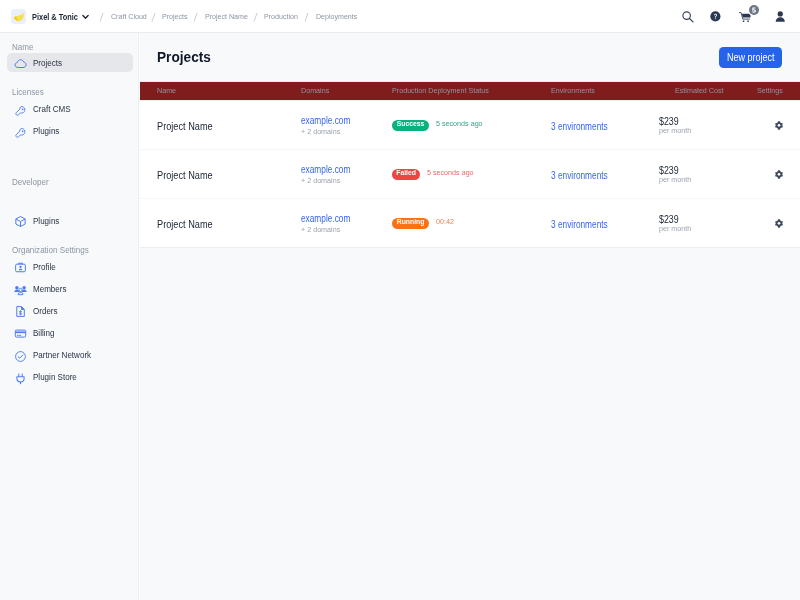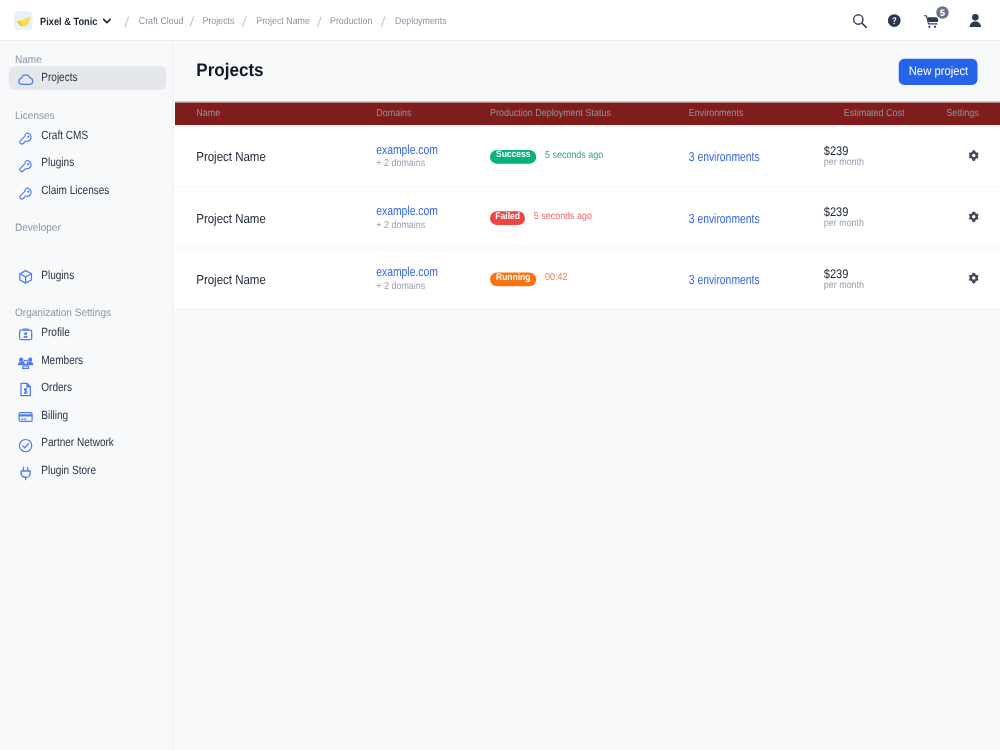--- a/index.html
+++ b/index.html
@@ -178,29 +178,20 @@
       <span class="s-label"><span class="nx">Craft CMS</span></span>
     </div>
     <div class="s-item" style="top: 88.2px;">
       <span class="s-ico">
         <svg width="13" height="13" viewBox="0 0 26 26">
           <path d="M18.6 6.0 C21.8 7.9 22.7 12.0 20.7 15.1 C19.0 17.7 15.9 18.7 13.1 17.7 L9.2 21.6 C7.9 22.9 5.9 22.9 4.7 21.6 C3.4 20.4 3.4 18.4 4.7 17.1 L12.0 9.8 C11.5 7.2 12.6 6.1 14.3 5.3 C15.7 4.7 17.3 5.2 18.6 6.0 Z" fill="none" stroke="#4f7dec" stroke-width="1.9" stroke-linejoin="round"></path>
           <circle cx="17.3" cy="10.6" r="1.7" fill="#4f7dec"></circle>
         </svg>
       </span>
       <span class="s-label"><span class="nx">Plugins</span></span>
-    </div>
-    <div class="s-item" style="top: 110.2px;">
-      <span class="s-ico">
-        <svg width="13" height="13" viewBox="0 0 26 26">
-          <path d="M18.6 6.0 C21.8 7.9 22.7 12.0 20.7 15.1 C19.0 17.7 15.9 18.7 13.1 17.7 L9.2 21.6 C7.9 22.9 5.9 22.9 4.7 21.6 C3.4 20.4 3.4 18.4 4.7 17.1 L12.0 9.8 C11.5 7.2 12.6 6.1 14.3 5.3 C15.7 4.7 17.3 5.2 18.6 6.0 Z" fill="none" stroke="#4f7dec" stroke-width="1.9" stroke-linejoin="round"></path>
-          <circle cx="17.3" cy="10.6" r="1.7" fill="#4f7dec"></circle>
-        </svg>
-      </span>
-      <span class="s-label"><span class="nx">Claim Licenses</span></span>
     </div>
     <div class="s-title" style="top: 144.5px;"><span class="nx">Developer</span></div>
     <div class="s-item" style="top: 177.6px;">
       <span class="s-ico">
         <svg width="13" height="13" viewBox="0 0 26 26">
           <path d="M13 3.0 L22.3 8.0 L22.3 18.0 L13 23.0 L3.7 18.0 L3.7 8.0 Z" fill="none" stroke="#4f7dec" stroke-width="2.0" stroke-linejoin="round"></path>
           <path d="M3.7 8.0 L13 13.0 L22.3 8.0 M13 13.0 L13 23.0" fill="none" stroke="#4f7dec" stroke-width="2.0" stroke-linejoin="round"></path>
         </svg>
       </span>
       <span class="s-label"><span class="nx">Plugins</span></span>

